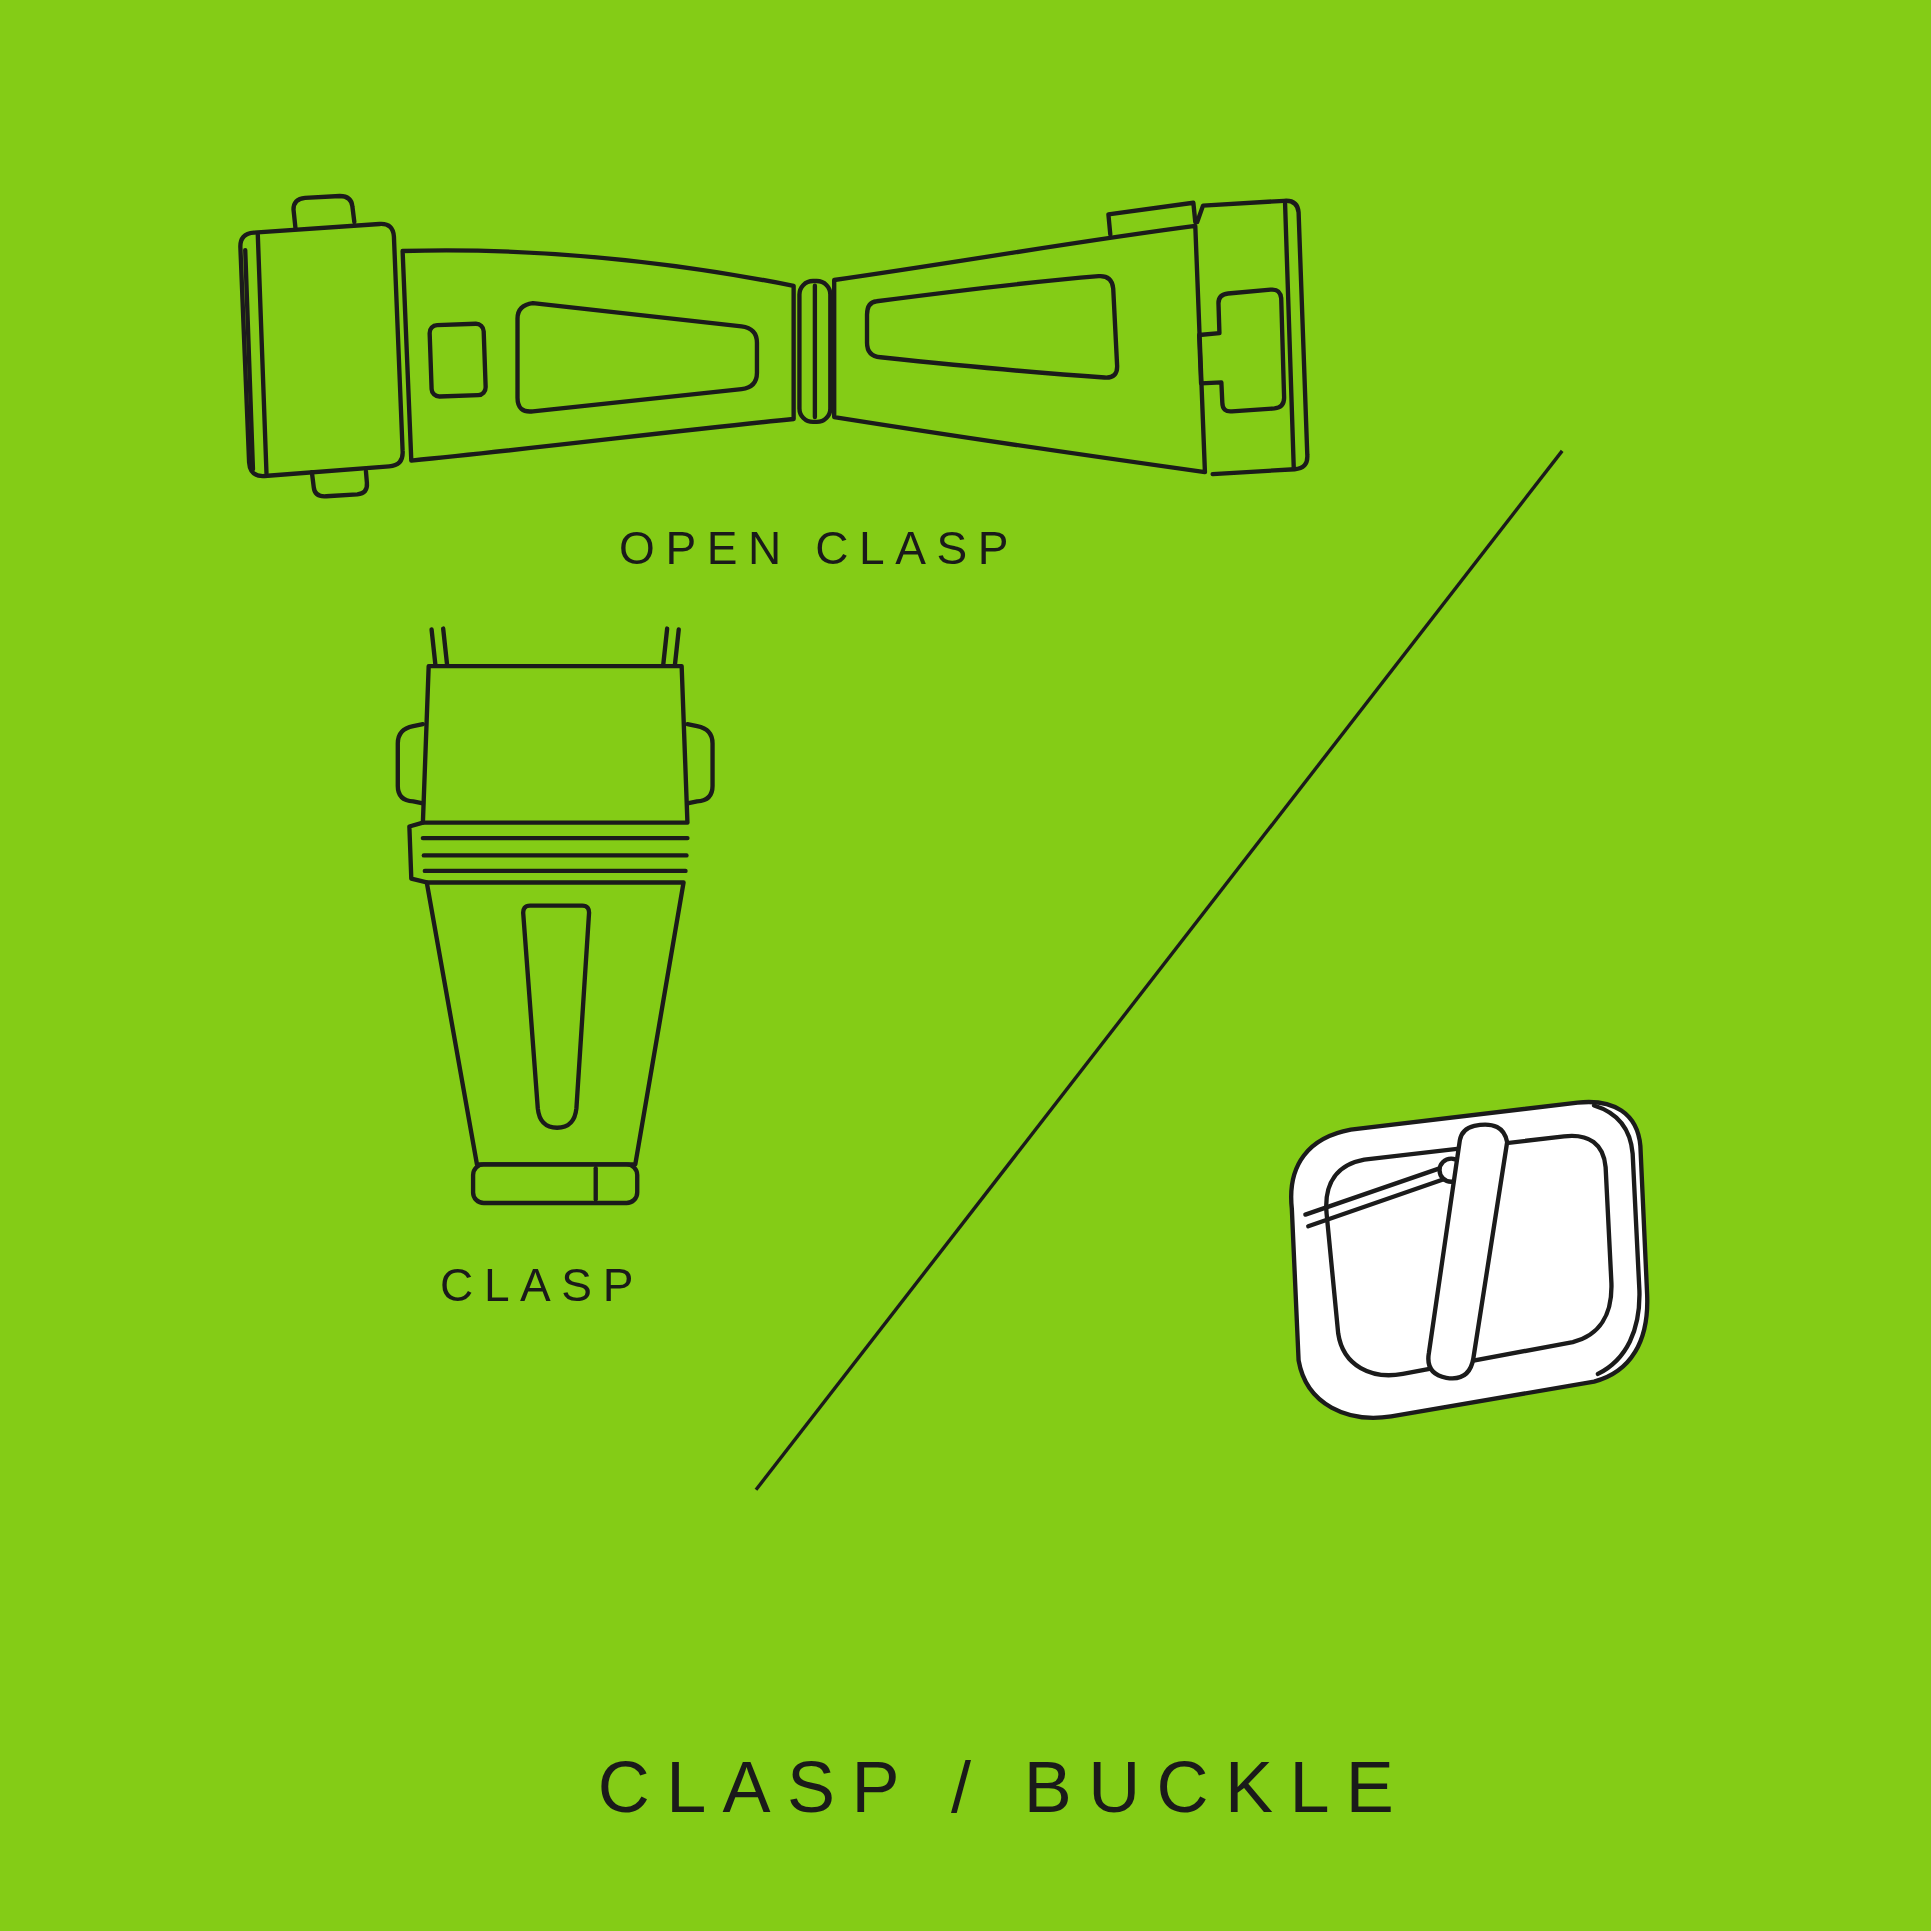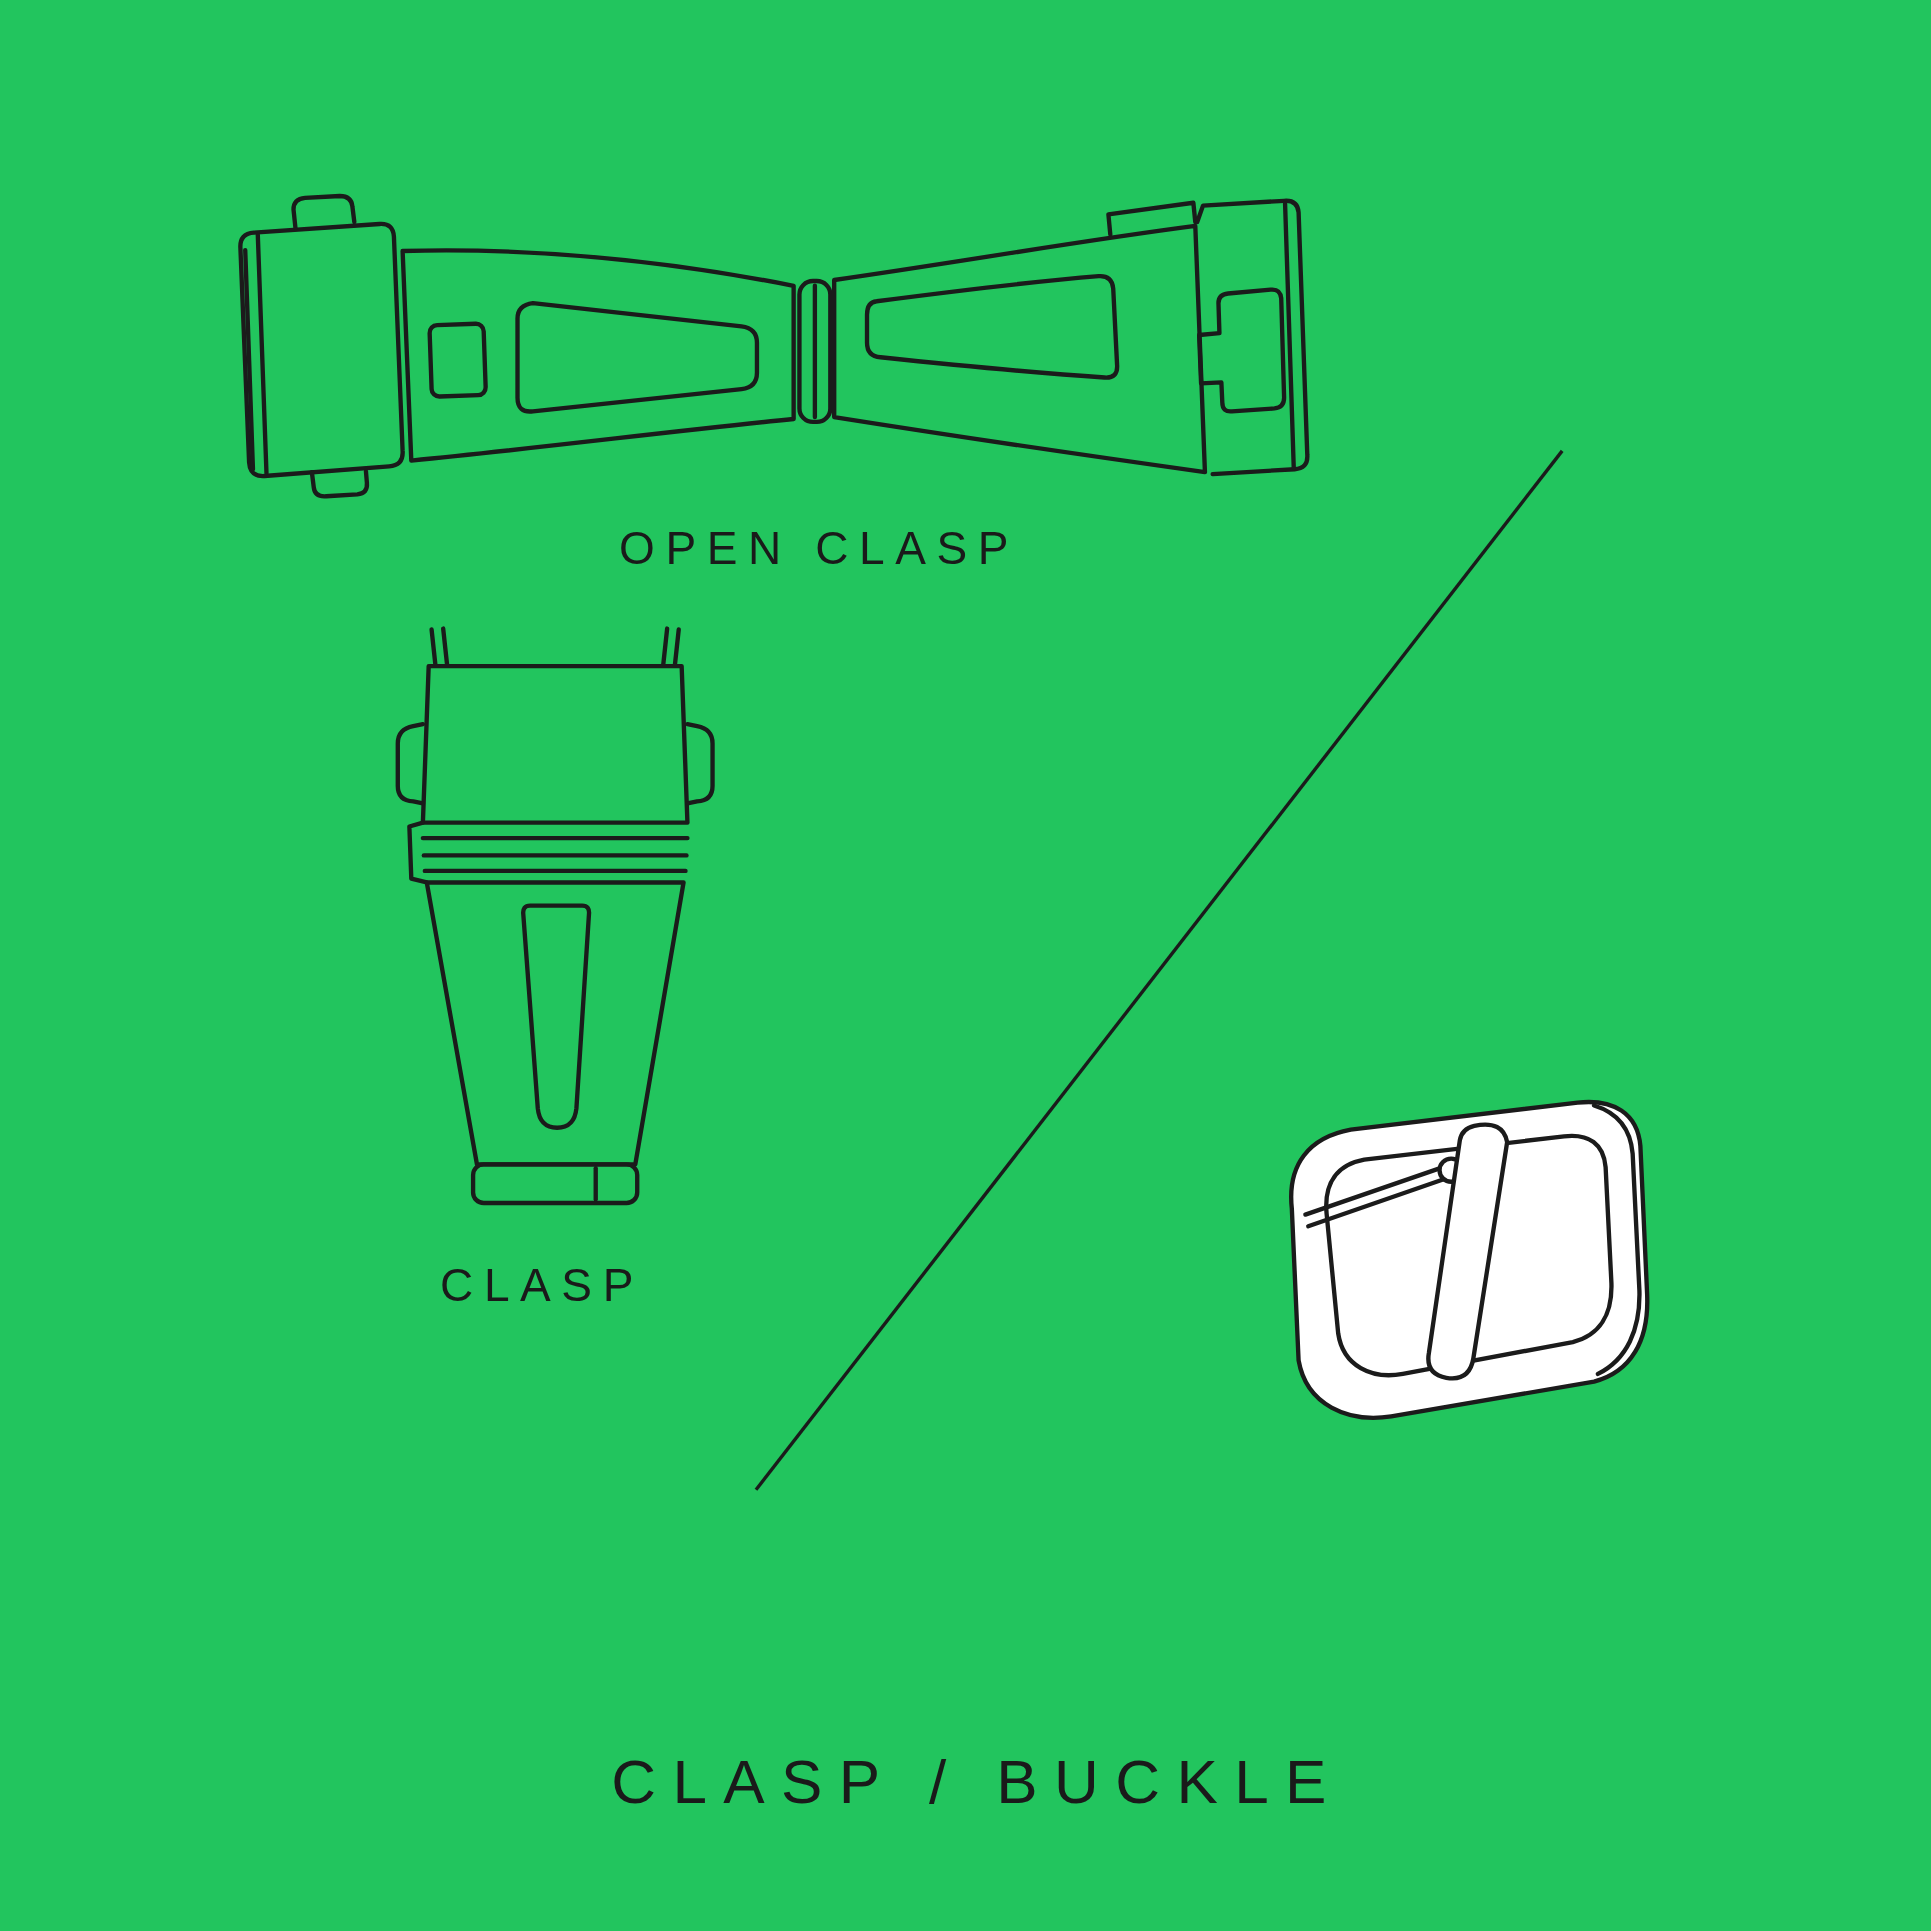--- a/index.html
+++ b/index.html
@@ -4,43 +4,44 @@
 <style>
   html, body {
     margin: 0;
     padding: 0;
     background: #ffffff;
   }
   #canvas {
     position: relative;
     width: 1931px;
     height: 1931px;
-    background: #22c55e;
+    background: #84cc16;
     overflow: hidden;
     font-family: "Liberation Sans", sans-serif;
   }
   #artwork {
     position: absolute;
     left: 0;
     top: 0;
   }
   .caption {
     position: absolute;
     transform: translateX(-50%);
     color: #1a1a1a;
     white-space: nowrap;
     font-weight: 400;
   }
   .caption-small {
     font-size: 46px;
     letter-spacing: 10.6px;
   }
   .caption-title {
-    font-size: 62px;
+    font-size: 72px;
     letter-spacing: 16.4px;
+    margin-left: 27px;
   }
 </style>
 </head>
 <body>
 
 <div id="canvas">
 
   <svg id="artwork" width="1931" height="1931" viewBox="0 0 2000 2000" xmlns="http://www.w3.org/2000/svg">
 
     <g stroke="#1b1b1b" stroke-width="4.5" fill="none" stroke-linejoin="round" stroke-linecap="round">

